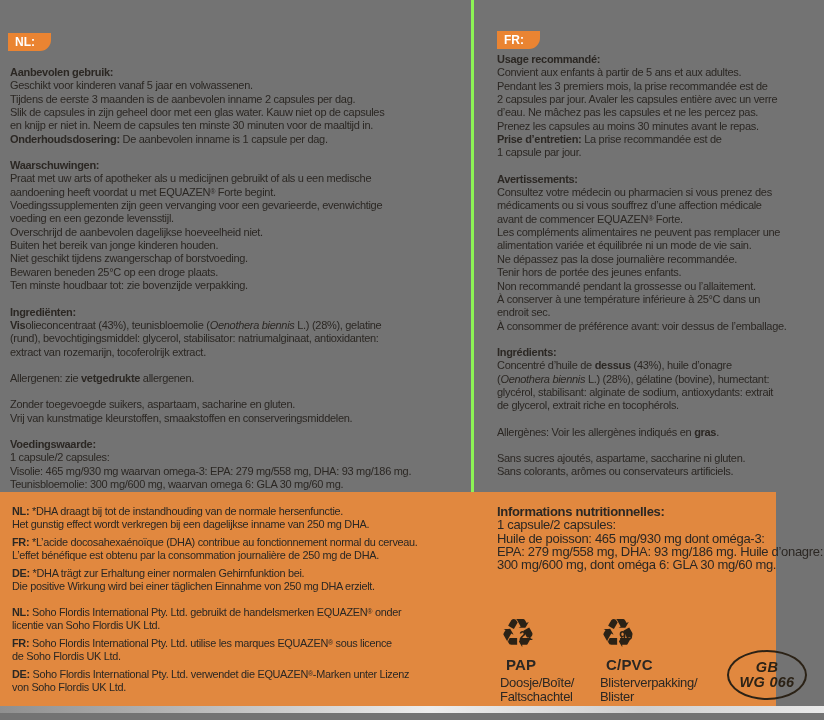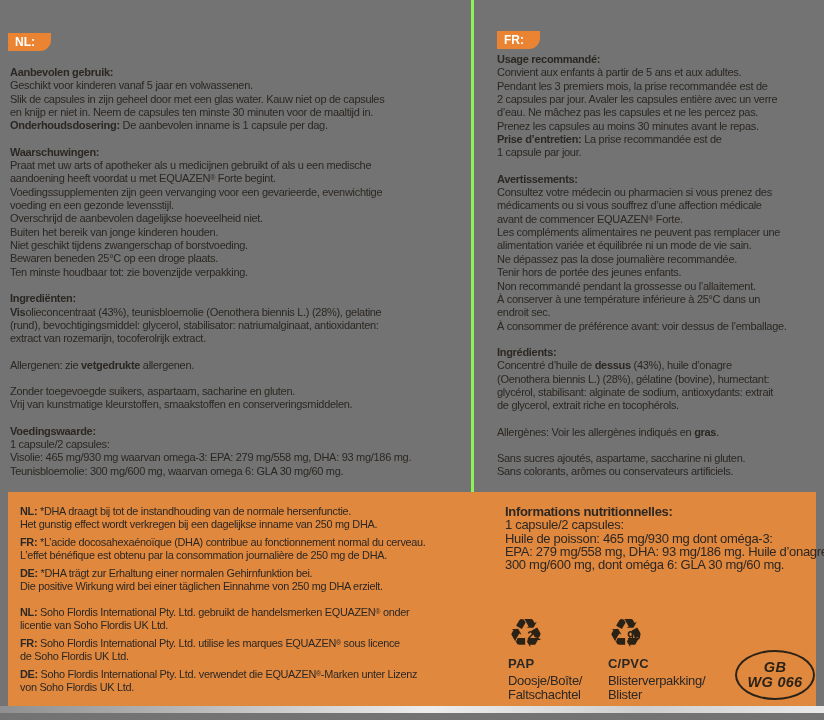--- a/index.html
+++ b/index.html
@@ -14,40 +14,40 @@
     line-height:16px;padding:1px 16px 1px 7px;border-radius:0 0 11px 0;letter-spacing:0;
   }
   .tab-nl{left:8px;top:33px;}
   .tab-fr{left:497px;top:31px;}
   .col{position:absolute;font-size:11px;}
   .col-left{left:10px;top:54px;width:456px;margin-top:12px;}
   .col-right{left:497px;top:53px;width:316px;}
   .section{margin-bottom:13px;}
   .line{line-height:13.35px;white-space:nowrap;}
   .seg-b{font-weight:bold;}
-  .seg-i{}
+  .seg-i{font-style:italic;}
   .seg-s{font-size:7px;vertical-align:top;position:relative;top:-1px;}
-  .footer{position:absolute;left:8px;top:492px;width:776px;height:214px;background:#e1883f;padding-left:32px;}
+  .footer{position:absolute;left:0;top:492px;width:776px;height:214px;background:#e1883f;}
   .footer-left{position:absolute;left:12px;top:13px;width:452px;font-size:10.9px;}
   .footer-left .line{line-height:13.2px;}
   .lang-block{margin-bottom:4.5px;}
   .company-group{margin-top:13px;}
   .footer-right{position:absolute;left:497px;top:13px;width:316px;font-size:13px;}
   .recycle-item{position:absolute;text-align:left;}
   .recycle-item-1{left:500px;top:120px;width:96px;}
   .recycle-item-2{left:600px;top:120px;width:120px;}
   .recycle-symbol{position:relative;width:52px;height:42px;}
   .recycle-symbol .glyph{
     font-family:"DejaVu Sans",sans-serif;font-size:40px;line-height:42px;color:#2b2216;letter-spacing:0;
   }
   .recycle-symbol .code{
     position:absolute;left:0;top:17px;width:52px;text-align:center;
     font-size:12px;font-weight:bold;color:#2b2216;letter-spacing:0;
   }
-  .recycle-material{font-weight:bold;font-size:13px;margin:2px 0 3px 0;letter-spacing:0.2px;}
+  .recycle-material{font-weight:bold;font-size:15px;margin:2px 0 3px 6px;letter-spacing:0.2px;}
   .recycle-desc .line{line-height:13.5px;font-size:13px;}
   .approval-oval{
     position:absolute;left:727px;top:158px;width:76px;height:46px;
     border:2.5px solid #2b2216;border-radius:50%;
     display:flex;flex-direction:column;align-items:center;justify-content:center;
     font-weight:bold;font-size:14.5px;letter-spacing:0.3px;color:#2b2216;
   }
   .approval-oval .line{line-height:15px;white-space:nowrap;font-style:italic;}
   .bottom-strip{
     position:absolute;left:0;top:706px;width:824px;height:7px;
@@ -61,20 +61,21 @@
 
   <div class="green-line"></div>
 
   <div class="tab tab-nl">NL:</div>
   <div class="tab tab-fr">FR:</div>
 
   <div class="col col-left">
     <div class="section">
         <div class="line"><span class="seg-b">Aanbevolen gebruik:</span></div>
         <div class="line"><span class="seg-r">Geschikt voor kinderen vanaf 5 jaar en volwassenen.</span></div>
+        <div class="line"><span class="seg-r">Tijdens de eerste 3 maanden is de aanbevolen inname 2 capsules per dag.</span></div>
         <div class="line"><span class="seg-r">Slik de capsules in zijn geheel door met een glas water. Kauw niet op de capsules</span></div>
         <div class="line"><span class="seg-r">en knijp er niet in. Neem de capsules ten minste 30 minuten voor de maaltijd in.</span></div>
         <div class="line"><span class="seg-b">Onderhoudsdosering:</span><span class="seg-r"> De aanbevolen inname is 1 capsule per dag.</span></div>
       </div>
     <div class="section">
         <div class="line"><span class="seg-b">Waarschuwingen:</span></div>
         <div class="line"><span class="seg-r">Praat met uw arts of apotheker als u medicijnen gebruikt of als u een medische</span></div>
         <div class="line"><span class="seg-r">aandoening heeft voordat u met EQUAZEN</span><span class="seg-s">®</span><span class="seg-r"> Forte begint.</span></div>
         <div class="line"><span class="seg-r">Voedingssupplementen zijn geen vervanging voor een gevarieerde, evenwichtige</span></div>
         <div class="line"><span class="seg-r">voeding en een gezonde levensstijl.</span></div>

